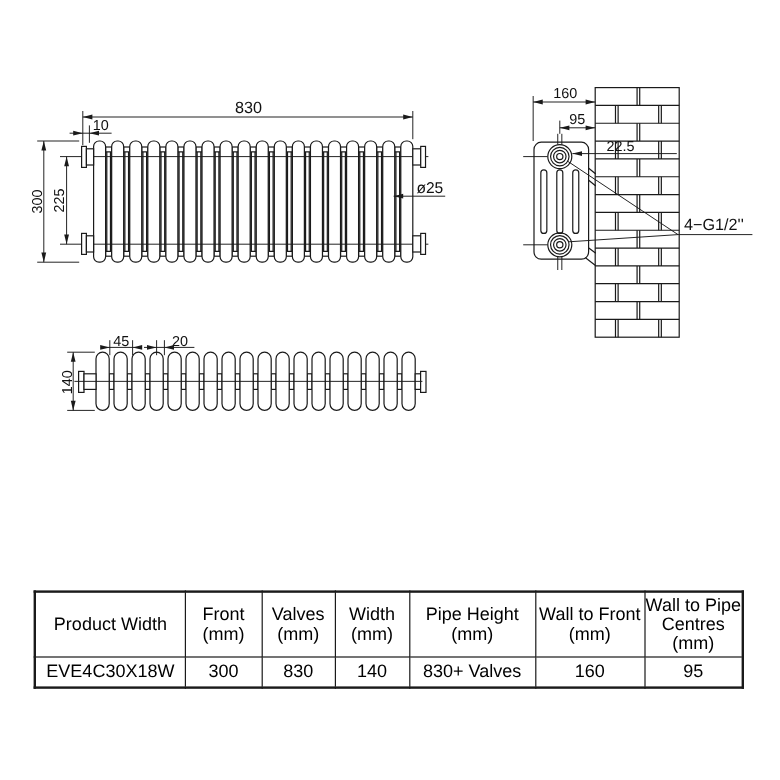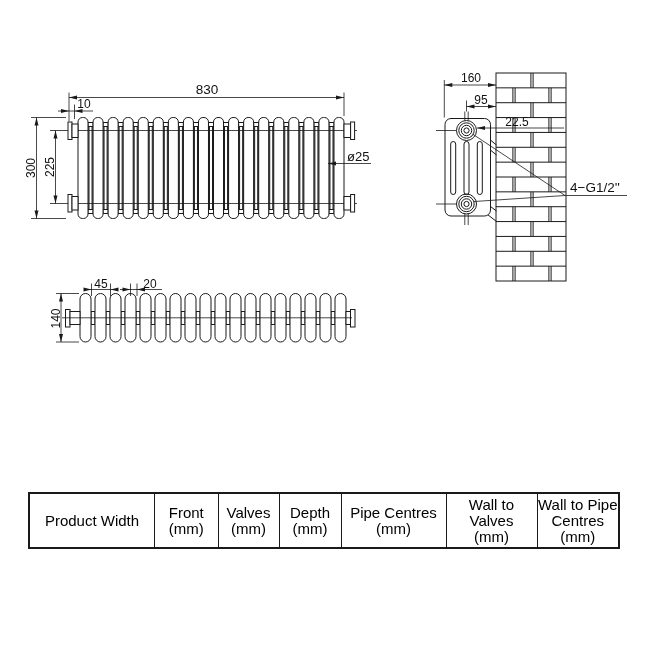--- a/index.html
+++ b/index.html
@@ -269,26 +269,35 @@
         <col style="width:91px">
         <col style="width:82px">
   </colgroup>
   <tbody>
         <tr>
     <th>Product Width</th>
     <th>Front
 (mm)</th>
     <th>Valves
 (mm)</th>
-    <th>Depth
-(mm)</th>
-    <th>Pipe Centres
-(mm)</th>
-    <th>Wall to Valves
+    <th>Width
+(mm)</th>
+    <th>Pipe Height
+(mm)</th>
+    <th>Wall to Front
 (mm)</th>
     <th>Wall to Pipe
 Centres
 (mm)</th>
+  </tr>
+  <tr>
+    <td>EVE4C30X18W</td>
+    <td>300</td>
+    <td>830</td>
+    <td>140</td>
+    <td>830+ Valves</td>
+    <td>160</td>
+    <td>95</td>
   </tr>
 </tbody>
     </table>
 
 </div>
 
 </body></html>

